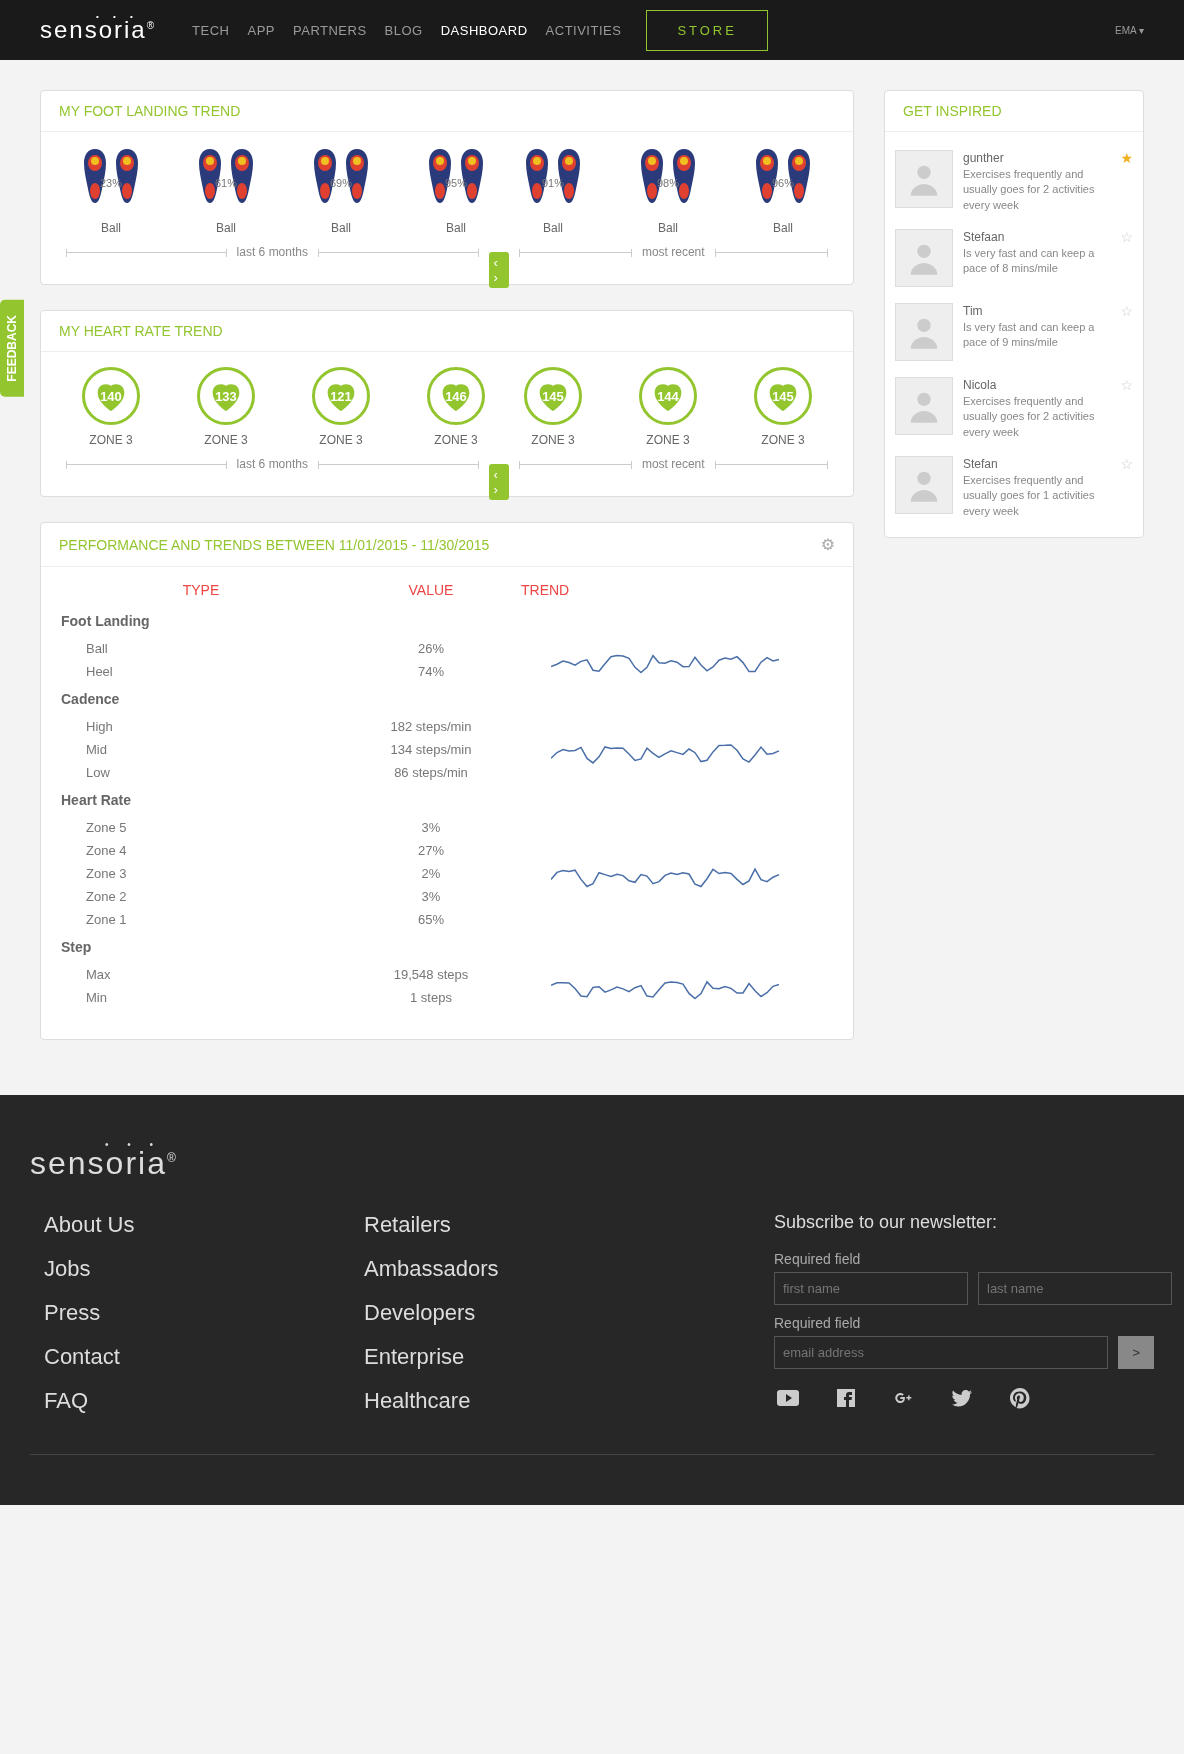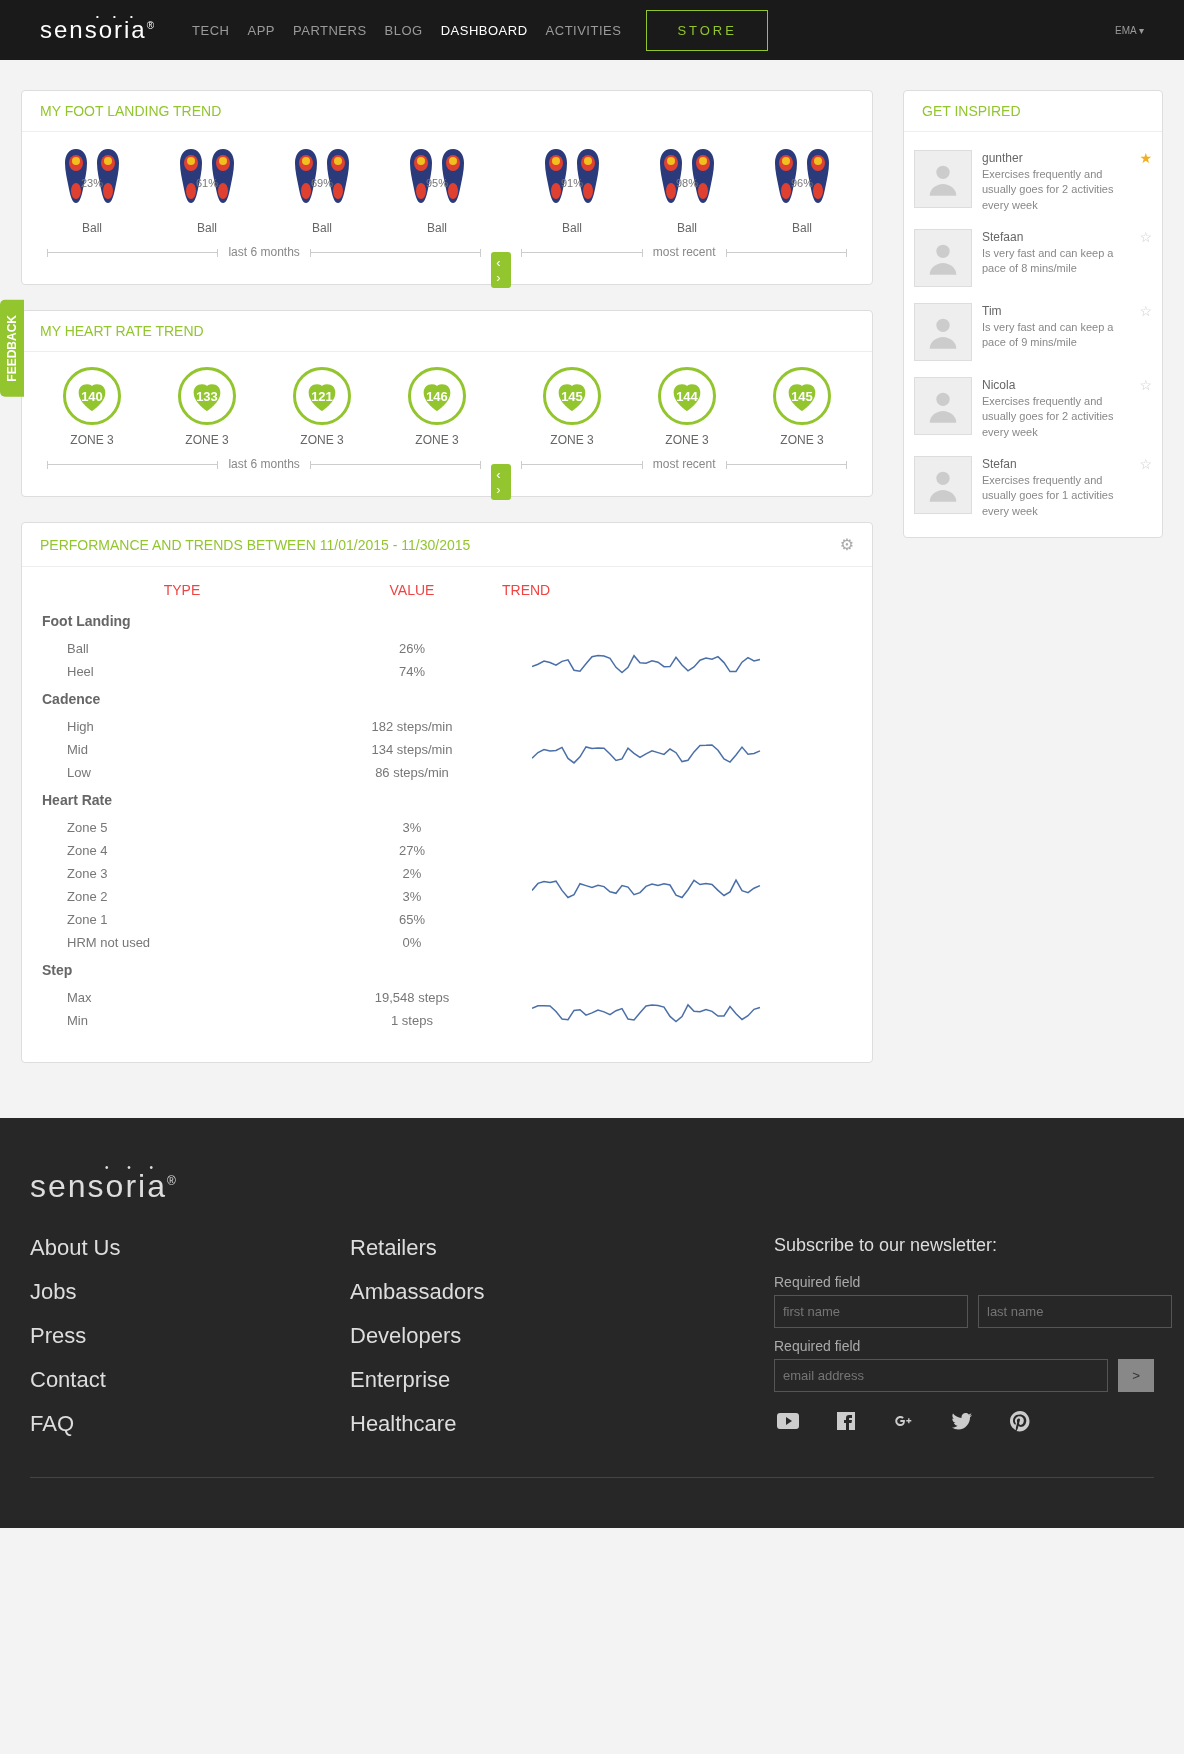--- a/index.html
+++ b/index.html
@@ -7,21 +7,21 @@
 .header{background:#1a1a1a;height:60px;display:flex;align-items:center;padding:0 40px;}
 .logo{color:#fff;font-size:24px;font-weight:300;letter-spacing:2px;position:relative;padding-right:6px;}
 .logo .dots{position:absolute;top:-4px;left:56px;font-size:8px;letter-spacing:6px;}
 .nav{display:flex;gap:18px;margin-left:30px;}
 .nav a{color:#9a9a9a;font-size:13px;text-decoration:none;letter-spacing:0.5px;}
 .nav a.active{color:#fff;}
 .store-btn{border:1px solid #92c52e;color:#92c52e;padding:12px 30px;font-size:13px;letter-spacing:3px;margin-left:25px;cursor:pointer;}
 .user{margin-left:auto;color:#9a9a9a;font-size:10px;cursor:pointer;}
 .user:after{content:" ▾";font-size:10px;}
 .feedback{position:absolute;left:0;top:300px;background:#92c52e;color:#fff;writing-mode:vertical-rl;transform:rotate(180deg);padding:15px 5px;font-size:12px;font-weight:bold;border-radius:0 5px 5px 0;cursor:pointer;}
-.content{display:flex;gap:30px;padding:30px 21px;}
+.content{display:flex;gap:30px;padding:30px 40px;}
 .main{flex:1;}
 .panel{background:#fff;border:1px solid #ddd;border-radius:4px;margin-bottom:25px;}
 .panel-head{padding:12px 18px;border-bottom:1px solid #eee;color:#92c52e;font-size:14px;font-weight:500;display:flex;justify-content:space-between;align-items:center;}
 .gear{color:#aaa;font-size:16px;cursor:pointer;}
 .trend-body{padding:15px 25px 25px;}
 .trend-row{display:flex;justify-content:space-between;position:relative;}
 .trend-half{display:flex;gap:25px;}
 .trend-item{text-align:center;width:90px;}
 .foot-pair{display:flex;justify-content:center;gap:2px;position:relative;height:68px;}
 .foot-svg{width:30px;height:58px;}
@@ -54,21 +54,21 @@
 .avatar svg{width:40px;height:40px;fill:#ccc;}
 .person-info{flex:1;font-size:11px;color:#888;line-height:1.4;}
 .person-name{font-size:12px;color:#666;font-weight:500;}
 .star{font-size:14px;color:#ccc;cursor:pointer;}
 .star.gold{color:#f0b020;}
 .footer{background:#272727;color:#ddd;padding:50px 30px;}
 .footer-logo{font-size:32px;font-weight:300;letter-spacing:2px;margin-bottom:30px;position:relative;display:inline-block;}
 .footer-logo .dots{position:absolute;top:-6px;left:75px;font-size:10px;letter-spacing:8px;}
 .footer-cols{display:flex;gap:40px;}
 .fcol{display:flex;flex-direction:column;gap:18px;width:280px;}
-.fcol a{color:#ddd;text-decoration:none;font-size:22px;font-weight:300;}
+.fcol a{color:#ddd;text-decoration:none;font-size:22px;font-weight:300;margin-left:14px;}
 .subscribe{margin-left:auto;width:380px;}
 .sub-title{font-size:18px;margin-bottom:18px;font-weight:300;}
 .req{font-size:14px;color:#aaa;margin-bottom:5px;margin-top:8px;}
 .sub-row{display:flex;gap:10px;margin-bottom:10px;}
 .sub-row input{flex:1;background:transparent;border:1px solid #555;padding:8px;color:#aaa;font-size:13px;}
 .sub-btn{background:#888;border:none;color:#333;padding:8px 14px;cursor:pointer;}
 .social{display:flex;gap:30px;margin-top:15px;}
 .social span{font-size:22px;color:#ccc;cursor:pointer;display:inline-flex;align-items:center;justify-content:center;width:28px;height:28px;}
 .hr{border-top:1px solid #444;margin-top:40px;}
 </style>
@@ -408,24 +408,20 @@
                   <div class="r-type">Zone 3</div>
                   <div class="r-value">2%</div>
                 </div>
                 <div class="row">
                   <div class="r-type">Zone 2</div>
                   <div class="r-value">3%</div>
                 </div>
                 <div class="row">
                   <div class="r-type">Zone 1</div>
                   <div class="r-value">65%</div>
-                </div>
-                <div class="row">
-                  <div class="r-type">HRM not used</div>
-                  <div class="r-value">0%</div>
                 </div>
               </div>
               <div style="display: flex; align-items: center;">
                 <svg class="spark" viewBox="0 0 230 40">
                   <polyline points="0,25.4 6,18.4 12,16.6 18,17.5 24,16.2 30,25.4 36,32.5 42,29.6 48,18.7 54,20.6 60,22.4 66,20.3 72,21.6 78,26.8 84,28.3 90,20.6 96,22.1 102,29.7 108,27.6 114,21.4 120,19.0 126,20.5 132,18.8 138,20.0 144,30.2 150,32.5 156,24.7 162,15.3 168,19.5 174,18.5 180,19.4 186,25.4 192,30.5 198,26.9 204,15.1 210,25.6 216,27.6 222,23.2 228,20.6 " fill="none" stroke="#4a6fa8" stroke-width="1.5"></polyline>
                 </svg>
               </div>
             </div>
             <div class="cat">Step</div>
             <div style="display: flex;">

